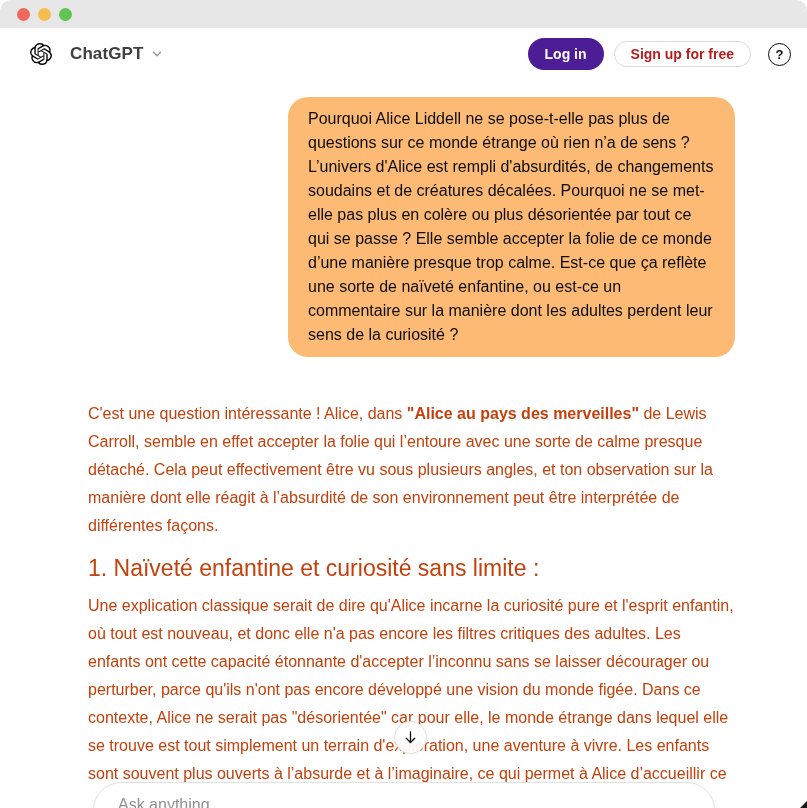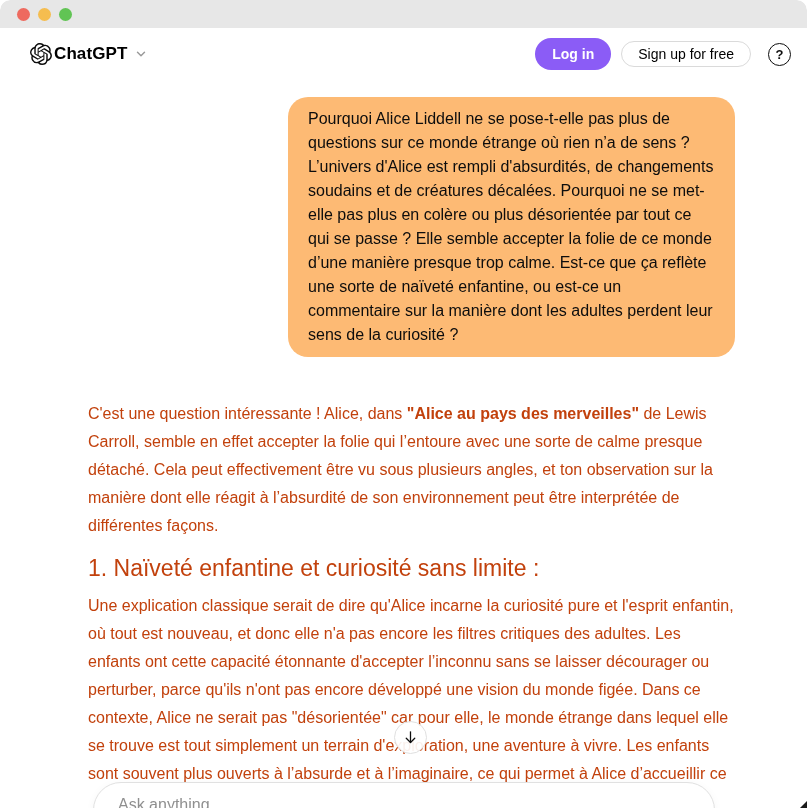--- a/index.html
+++ b/index.html
@@ -17,31 +17,31 @@
   .tl-dot { width:13px; height:13px; border-radius:50%; }
   .tl-red   { background:#ee6a5f; }
   .tl-yellow{ background:#f5bd4f; }
   .tl-green { background:#61c454; }
   
   .header {
     height:52px; display:flex; align-items:center;
     padding:0 16px 0 30px; background:#fff;
   }
   .logo { width:22px; height:22px; color:#0d0d0d; }
-  .brand { margin-left:2px; font-size:17px; font-weight:600; color:#000000; letter-spacing:.1px; }
+  .brand { margin-left:18px; font-size:17px; font-weight:600; color:#404040; letter-spacing:.1px; }
   .chevron { margin-left:7px; color:#9b9b9b; display:flex; align-items:center; }
   .header-right { margin-left:auto; display:flex; align-items:center; gap:10px; }
   .btn-login {
-    background:#8b5cf6; color:#fff; border:none; border-radius:999px;
+    background:#4c1d95; color:#fff; border:none; border-radius:999px;
     padding:8px 17px; font-size:14px; font-weight:600; cursor:pointer;
     font-family:inherit;
   }
   .btn-signup {
-    background:#fff; color:#000000; border:1px solid #dadada; border-radius:999px;
-    padding:4px 16px; font-size:14px; font-weight:400; cursor:pointer;
+    background:#fff; color:#b91c1c; border:1px solid #dadada; border-radius:999px;
+    padding:4px 16px; font-size:14px; font-weight:700; cursor:pointer;
     font-family:inherit;
   }
   .btn-help {
     width:23px; height:23px; border:1.8px solid #0d0d0d; border-radius:50%;
     background:#fff; color:#0d0d0d; font-size:13px; font-weight:700;
     display:flex; align-items:center; justify-content:center; cursor:pointer;
     margin-left:7px; font-family:inherit;
   }
   
   .chat { width:647px; margin-left:88px; }

